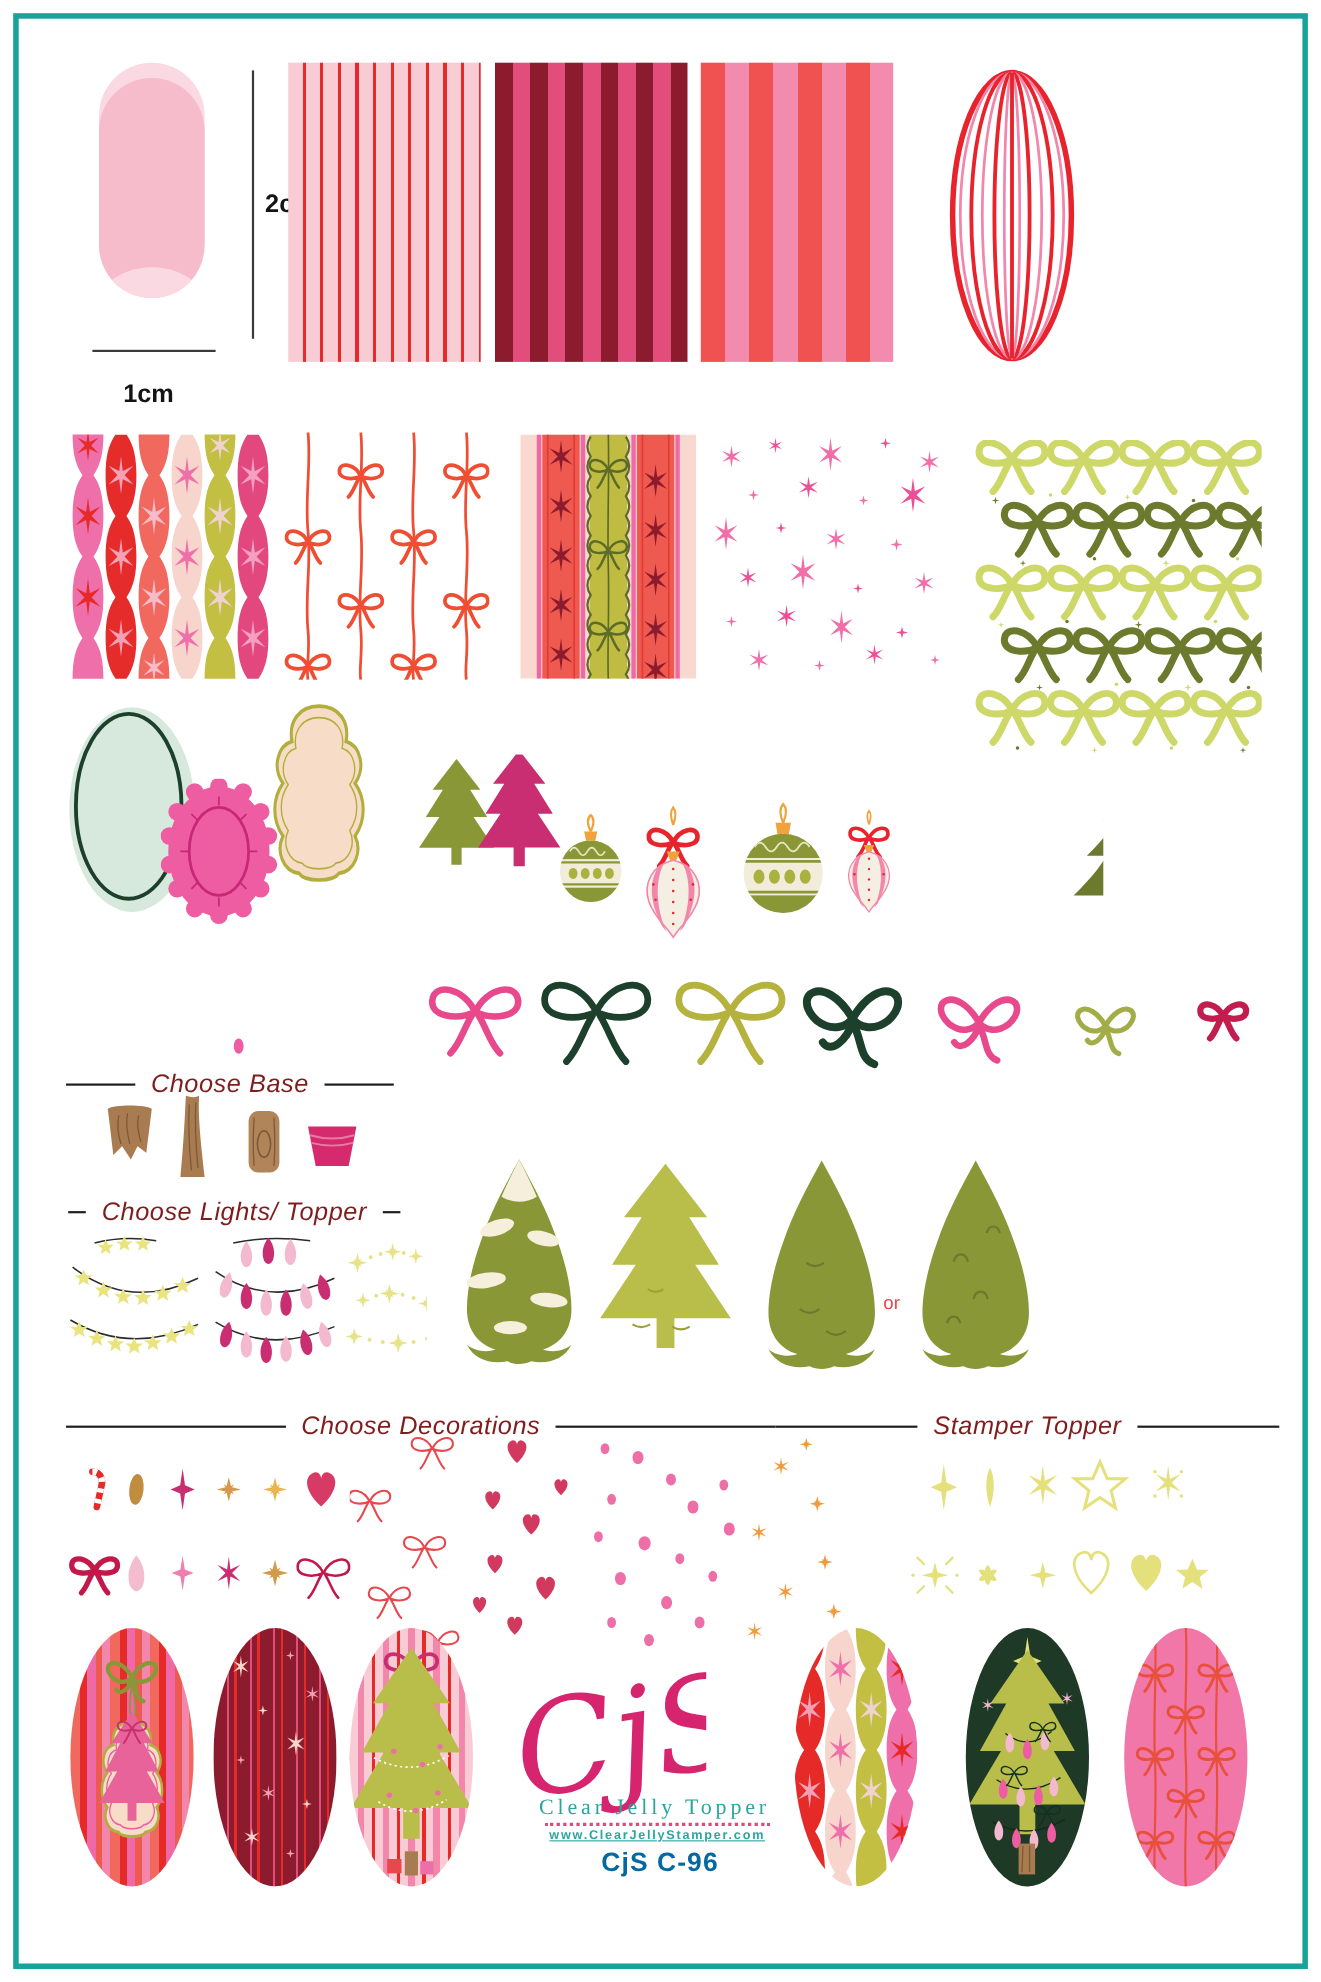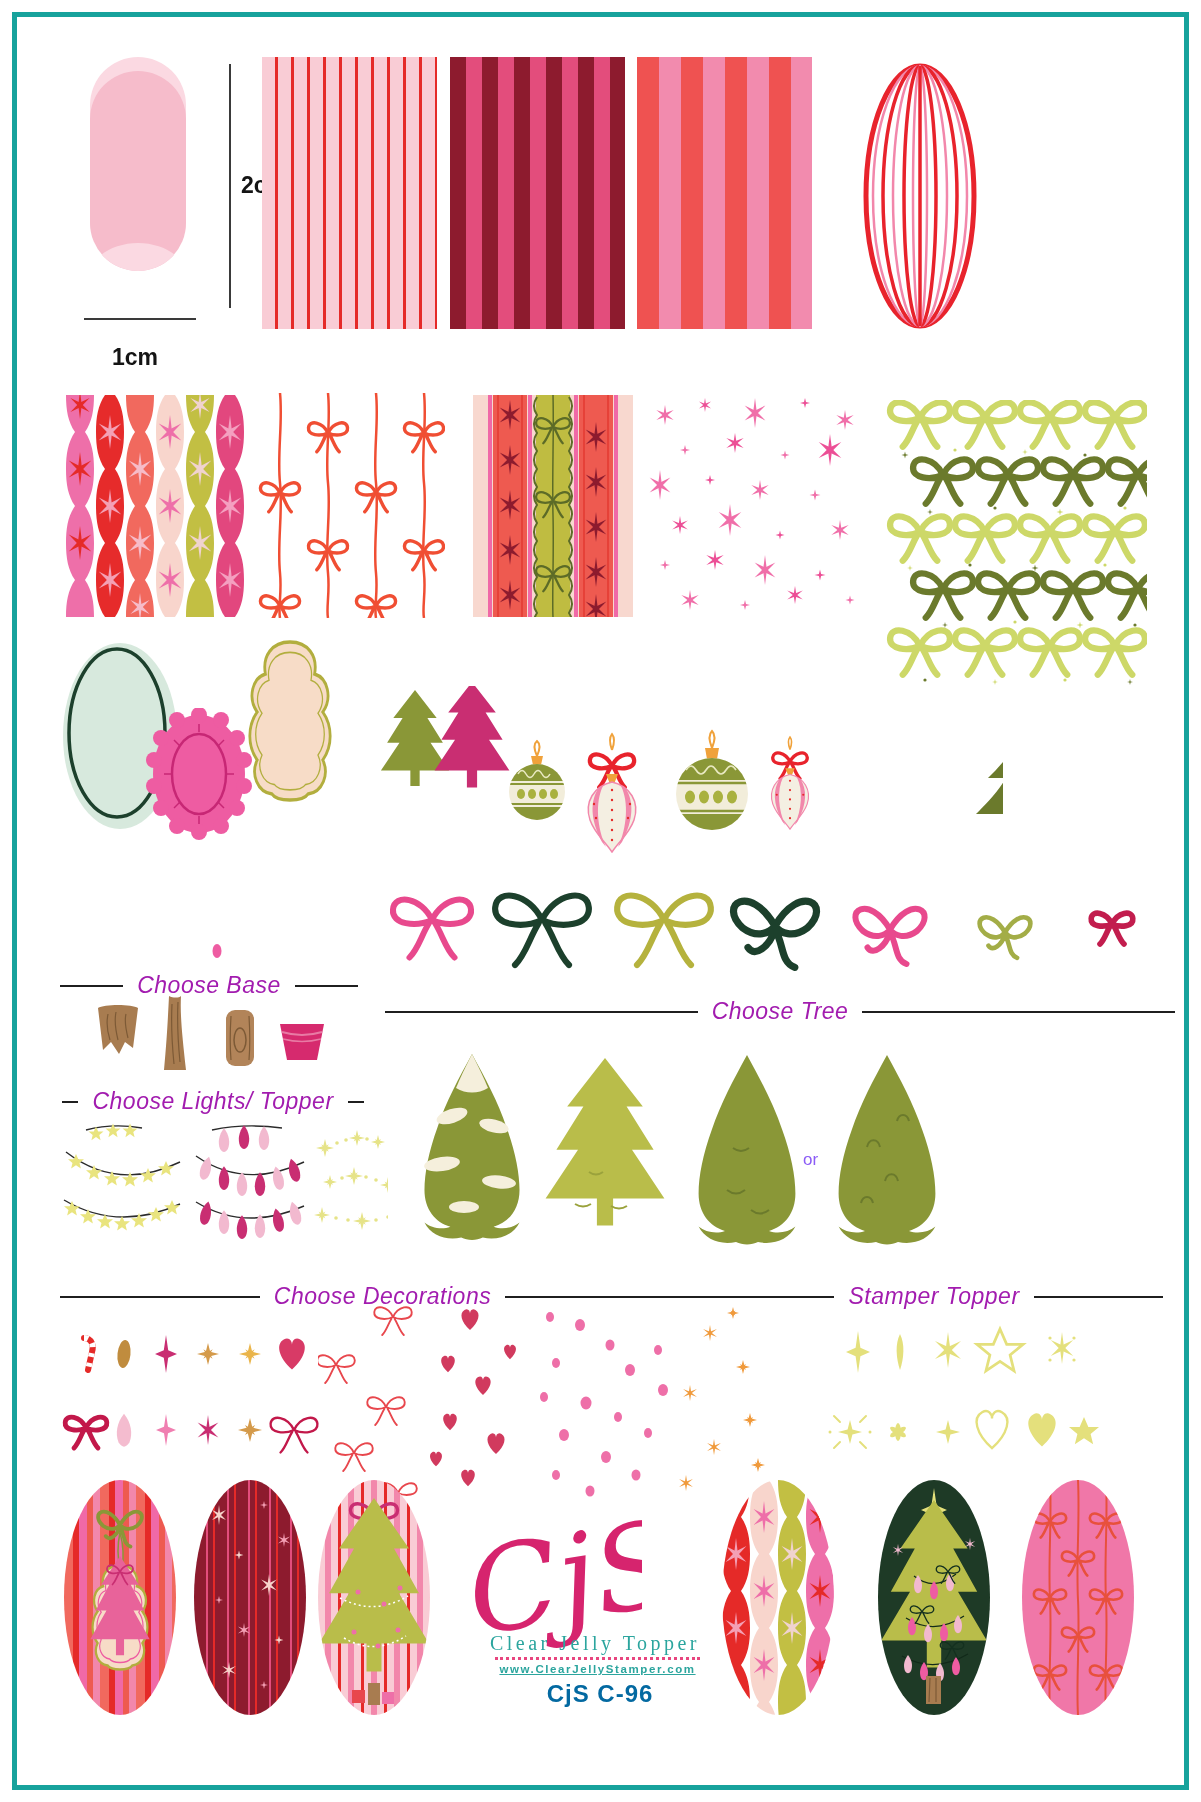--- a/index.html
+++ b/index.html
@@ -2,41 +2,41 @@
 <html><head>
 <meta charset="utf-8">
 <style>
   html,body{margin:0;padding:0;background:#fff;}
   .canvas{position:relative;width:1201px;height:1802px;background:#fff;overflow:hidden;
           font-family:"Liberation Sans",sans-serif;}
   .abs{position:absolute;}
   .frame-border{position:absolute;inset:12px;border:5px solid #17a29c;pointer-events:none;}
   .hdr{display:flex;align-items:center;gap:14px;}
   .hdr .rule{flex:1;border-top:2px solid #1f1f1f;height:0;}
-  .hdr .lbl{font:italic 400 23px "Liberation Sans",sans-serif;color:#a21caf;white-space:nowrap;letter-spacing:.5px;}
+  .hdr .lbl{font:italic 400 23px "Liberation Sans",sans-serif;color:#7f1d1d;white-space:nowrap;letter-spacing:.5px;}
   .dim-label{font:600 23px "Liberation Sans",sans-serif;color:#141414;}
   .vline{width:2px;background:#3a3a3a;}
   .hline{height:2px;background:#3a3a3a;}
   .swatch{position:absolute;}
   .swA{background:repeating-linear-gradient(90deg,#f9ccd5 0 13px,#e52a28 13px 16px);}
   .swB{background:repeating-linear-gradient(90deg,#8d1b2e 0 16px,#e34d7c 16px 32px);}
   .swC{background:repeating-linear-gradient(90deg,#ef5251 0 22px,#f28bae 22px 44px);}
   .nail{position:absolute;width:112px;height:235px;border-radius:50%;overflow:hidden;}
   .nail>svg{position:absolute;left:0;top:0;}
   .n1{background:repeating-linear-gradient(90deg,#f1695e 0 9px,#e52a28 9px 15px,#f069a7 15px 23px,#ee5a50 23px 29px,#f287ab 29px 36px);}
   .n2{background:repeating-linear-gradient(90deg,rgba(0,0,0,0) 0 12px,#e34d7c 12px 14px,rgba(0,0,0,0) 14px 19px,#e52a28 19px 21px),#8d1b2e;}
   .n3{background:repeating-linear-gradient(90deg,#f9ccd5 0 7px,#f287ab 7px 13px,#f9ccd5 13px 20px,#e52a28 20px 23px);}
   .n4{background:#fff;}
   .n5{background:#1e3a26;}
   .n6{background:#f077a8;}
   .brand-name{font-family:"Liberation Serif",serif;font-size:20px;letter-spacing:3.5px;color:#2ba59e;text-align:center;white-space:nowrap;}
   .brand-web{font:700 11.5px "Liberation Sans",sans-serif;letter-spacing:1.6px;color:#2ba59e;text-align:center;white-space:nowrap;text-decoration:underline;}
   .brand-plate{font:700 24px "Liberation Sans",sans-serif;color:#0369a1;text-align:center;letter-spacing:1px;}
   .dotted-rule{border-top:3px dotted #e8457f;height:0;}
-  .or-label{font:400 17px "Liberation Sans",sans-serif;color:#8b5cf6;}
+  .or-label{font:400 17px "Liberation Sans",sans-serif;color:#ef4444;margin-top:25px;}
 </style>
 </head>
 <body>
 
 <div class="canvas">
   <div class="frame-border"></div>
 
   <svg width="0" height="0" style="position:absolute">
     <defs>
       <g id="sp4">
@@ -523,25 +523,20 @@
       <use href="#sp8" transform="translate(12,97) scale(0.8)"></use>
         <circle cx="26" cy="100" r="1.8"></circle>
         <circle cx="38" cy="102" r="1.8"></circle>
         <use href="#sp8" transform="translate(52,103) scale(0.9)"></use>
         <circle cx="66" cy="102" r="1.8"></circle>
         <circle cx="78" cy="99" r="1.8"></circle>
         <use href="#sp8" transform="translate(92,94) scale(0.8)"></use>
     </g>
   </svg>
 
-  <div class="abs hdr" style="left:385px;top:998px;width:790px">
-    <div class="rule"></div>
-    <div class="lbl">Choose Tree</div>
-    <div class="rule"></div>
-  </div>
   <svg class="abs" style="left:390px;top:1038px" width="790" height="240">
     <g transform="translate(82,124)">
       <use href="#bell" fill="#8a9737" transform="scale(1.08)"></use>
       <path d="M0,-108 C6,-96 12,-84 16,-74 C6,-68 -6,-68 -16,-74 C-12,-84 -6,-96 0,-108 Z" fill="#f5efdc"></path>
       <ellipse cx="-20" cy="-46" rx="16" ry="7" fill="#f5efdc" transform="rotate(-18 -20 -46)"></ellipse>
       <ellipse cx="22" cy="-36" rx="15" ry="6.5" fill="#f5efdc" transform="rotate(14 22 -36)"></ellipse>
       <ellipse cx="-30" cy="2" rx="18" ry="7" fill="#f5efdc" transform="rotate(-8 -30 2)"></ellipse>
       <ellipse cx="27" cy="20" rx="17" ry="6.5" fill="#f5efdc" transform="rotate(6 27 20)"></ellipse>
       <ellipse cx="-8" cy="45" rx="15" ry="6" fill="#f5efdc"></ellipse>
     </g>

